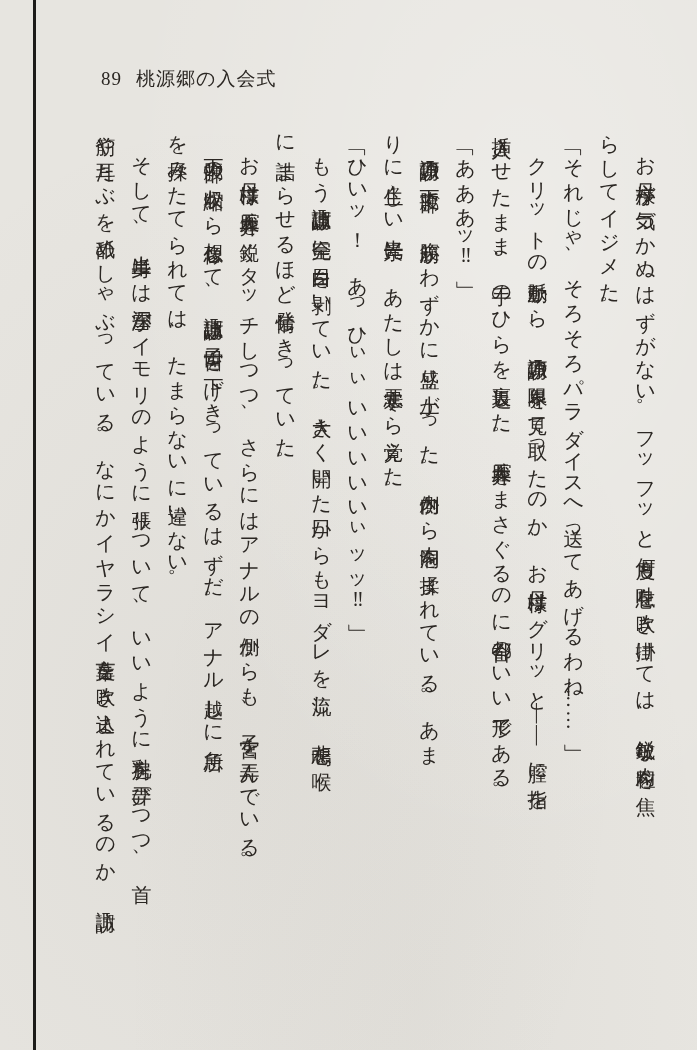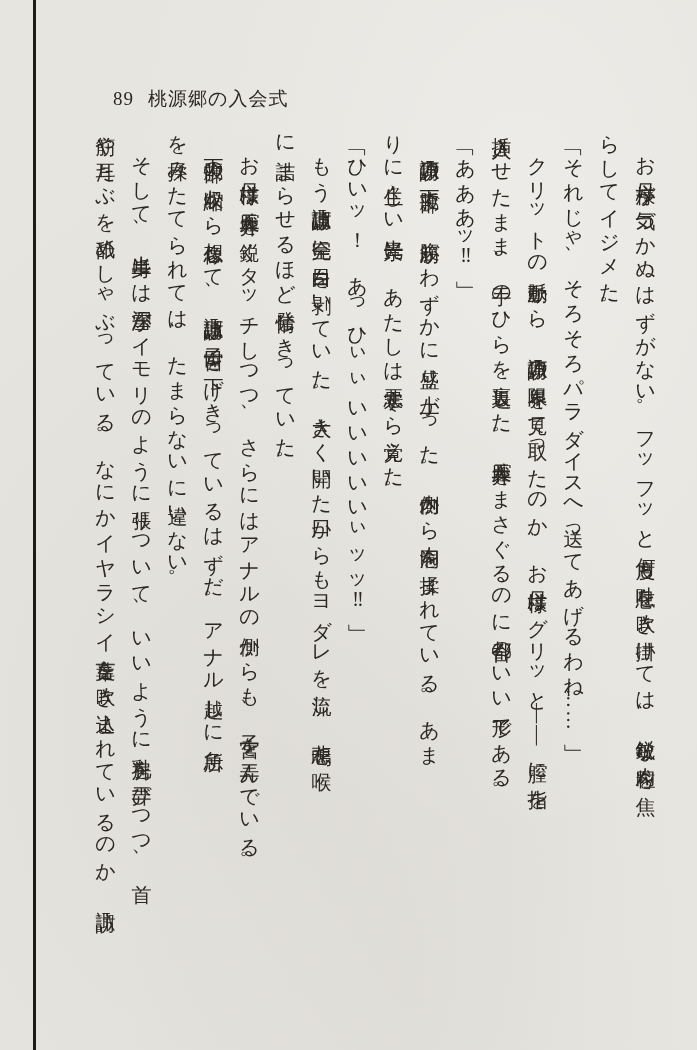--- a/index.html
+++ b/index.html
@@ -19,26 +19,25 @@
     overflow: hidden;
   }
   .edge-line {
     position: absolute;
     left: 33px; top: 0;
     width: 3px; height: 1050px;
     background: var(--edge, #1c1b19);
   }
   .header {
     position: absolute;
-    left: 113px; top: 66px;
+    left: 101px; top: 66px;
     font-size: 19px;
     color: var(--ink, #2b2723);
     letter-spacing: 1px;
     white-space: nowrap;
-    margin-top: 20px;
   }
   .header .page-num { margin-right: 14px; }
   .text-block {
     position: absolute;
     top: 121px; right: 33px;
     height: 904px;
     writing-mode: vertical-rl;
     text-orientation: mixed;
     font-size: 20px;
     line-height: 36px;

